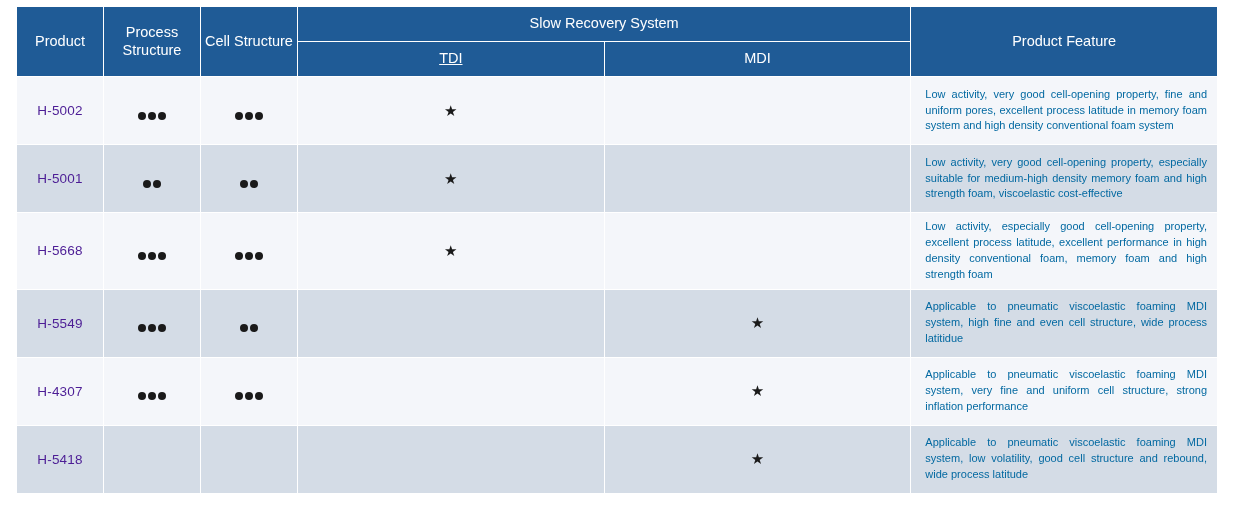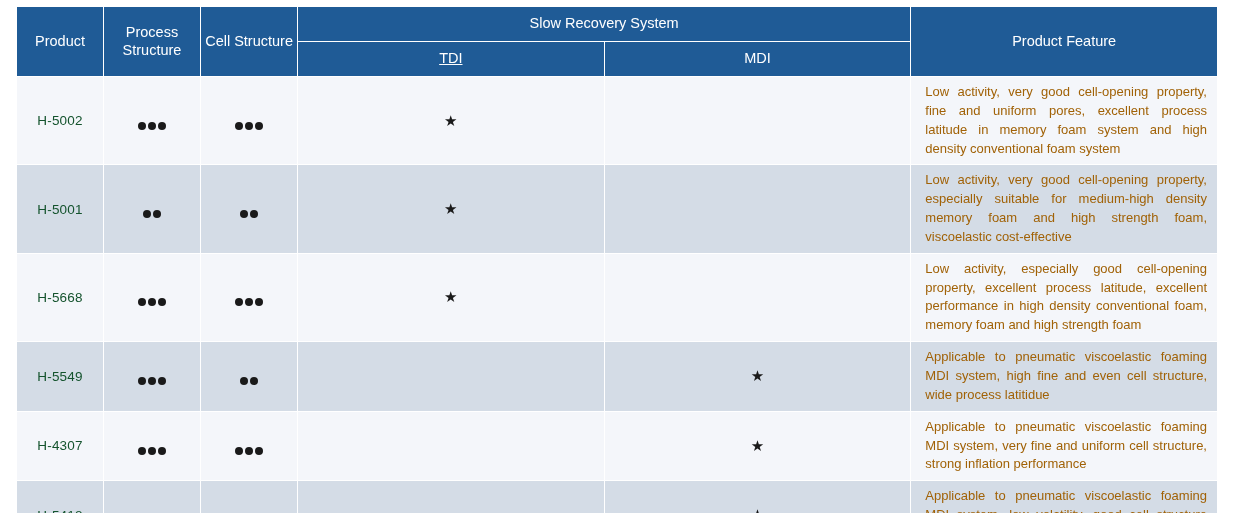--- a/index.html
+++ b/index.html
@@ -38,40 +38,40 @@
     font-weight: normal;
     font-size: 14.5px;
     line-height: 1.18;
     text-align: center;
     vertical-align: middle;
     padding: 4px 4px;
     border: 0;
   }
   th.h-product   { width: 78px;  height: 54px; }
   th.h-process   { width: 88px;  }
-  th.h-cell      { width: 88px; text-align: right;  }
+  th.h-cell      { width: 88px;  }
   th.h-srs       { height: 26px; }
   th.h-tdi       { width: 88px;  height: 26px; text-decoration: underline; }
   th.h-mdi       { width: 88px;  height: 26px; text-align: center; }
   th.h-feature   { }
 
   
   tbody td {
     border: 0;
     padding: 0;
     vertical-align: middle;
     height: 55px;
   }
   tbody tr.odd  td { background: #f4f6fa; }
   tbody tr.even td { background: #d4dce6; }
 
   td.c-product {
     text-align: center;
     font-size: 13.5px;
-    color: #14532d;
+    color: #4c1d95;
     letter-spacing: 0.2px;
   }
   td.c-rank, td.c-star {
     text-align: center;
   }
 
   .dots {
     display: inline-block;
     font-size: 0;
     line-height: 0;
@@ -88,25 +88,25 @@
   }
   .star {
     display: inline-block;
     font-size: 15px;
     line-height: 1;
     color: #1a1a1a;
   }
 
   td.c-feature {
     padding: 6px 10px 6px 14px;
-    font-size: 13px;
+    font-size: 11px;
     line-height: 1.45;
     text-align: justify;
     text-justify: inter-word;
-    color: #a16207;
+    color: #0369a1;
     vertical-align: middle;
   }
 </style>
 </head>
 <body>
 
 <div class="page">
 
   <table class="spec">
     <thead>

